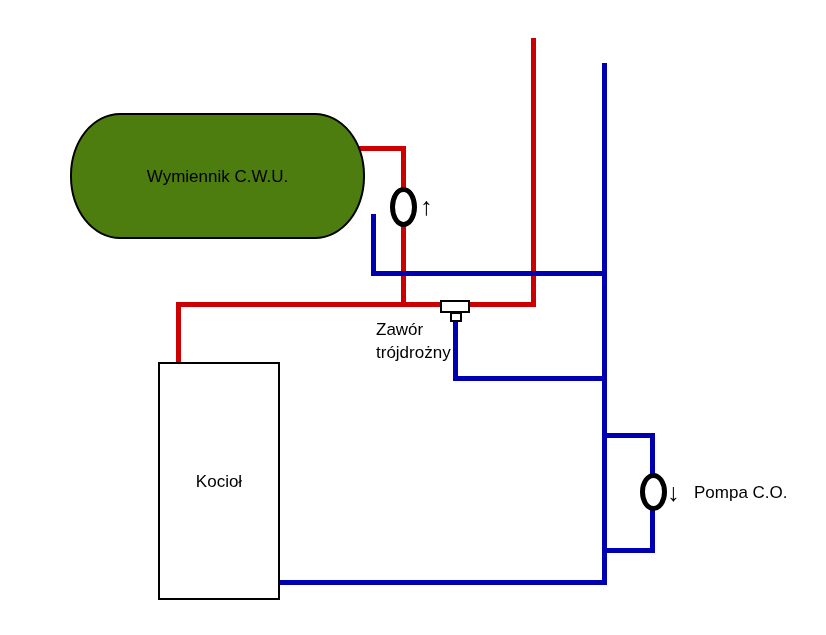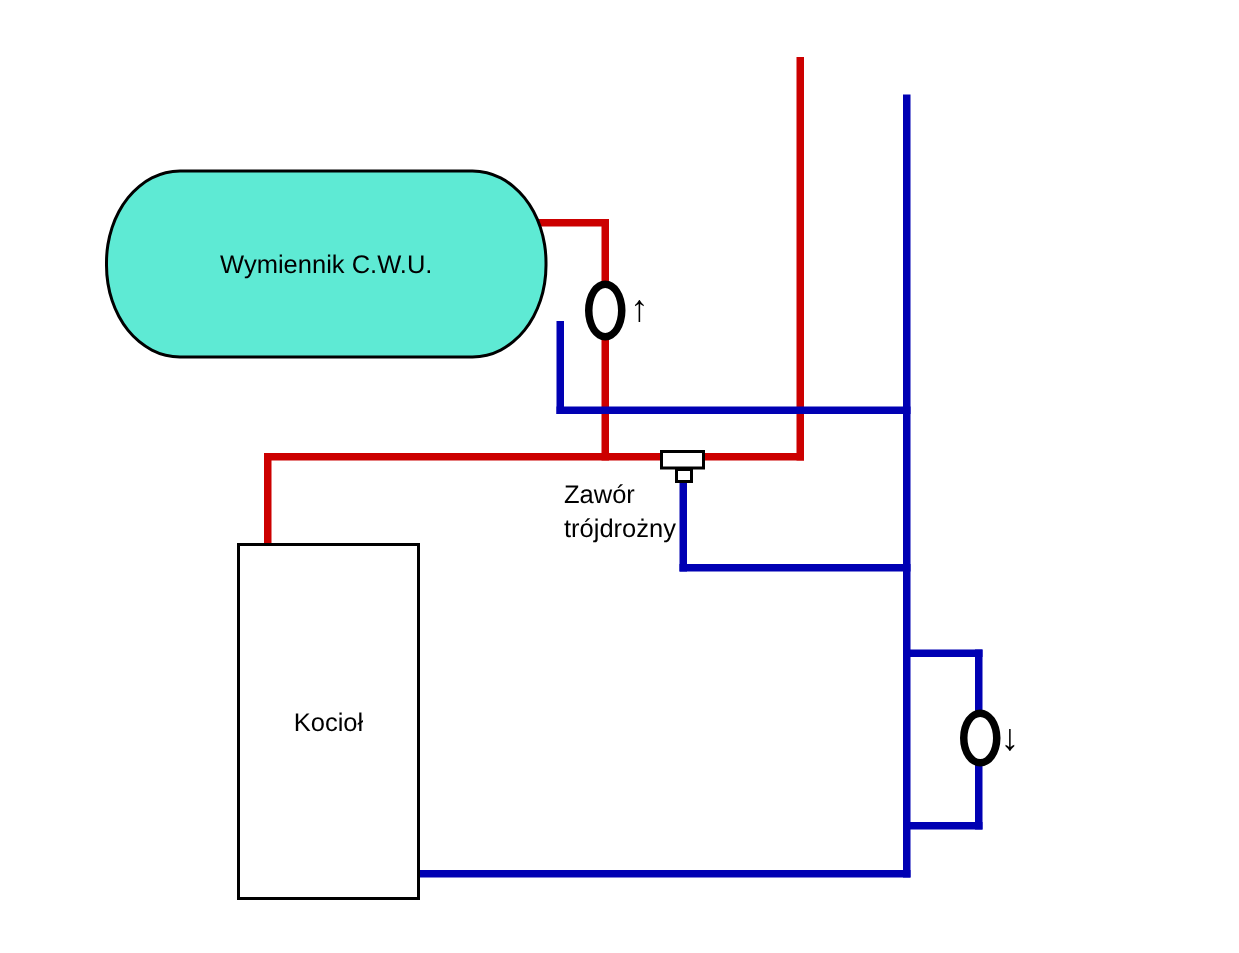--- a/index.html
+++ b/index.html
@@ -21,21 +21,21 @@
     line-height: 23px;
     white-space: pre-line;
   }
   .label.center { text-align: center; }
   .tank {
     position: absolute;
     left: 70px; top: 113px; width: 295px; height: 126px;
     box-sizing: border-box;
     border: 2px solid #000;
     border-radius: 50px / 62px;
-    background: #5eead4;
+    background: #4d7c0f;
     display: flex; align-items: center; justify-content: center;
   }
   .boiler {
     position: absolute;
     left: 158px; top: 362px; width: 122px; height: 238px;
     box-sizing: border-box;
     border: 2px solid #000;
     background: #fff;
     display: flex; align-items: center; justify-content: center;
   }
@@ -99,14 +99,15 @@
   <div class="pump co"></div>
 
   <span class="arrow" style="left:420px; top:194px;">↑</span>
   <span class="arrow" style="left:667px; top:480px;">↓</span>
 
 
 
   <div class="label" style="left:352px; top:318px;margin-left:24px;">Zawór
 trójdrożny</div>
 
+  <div class="label" style="left:694px; top:481px;">Pompa C.O.</div>
 
 </div>
 
 </body></html>

